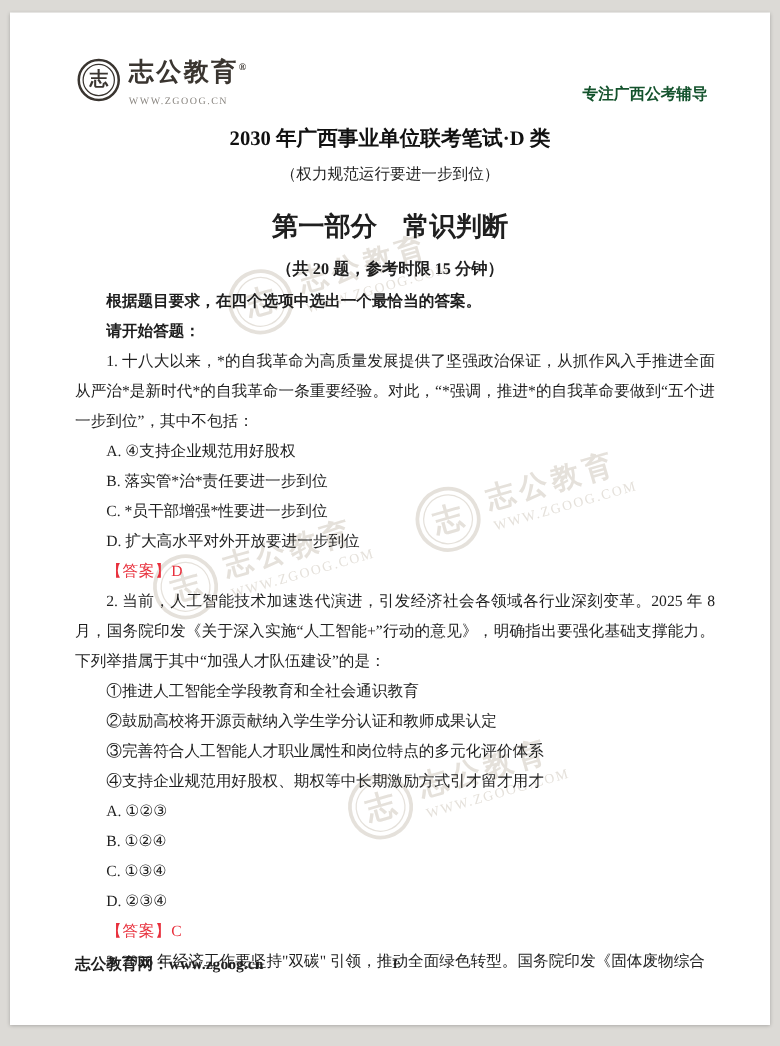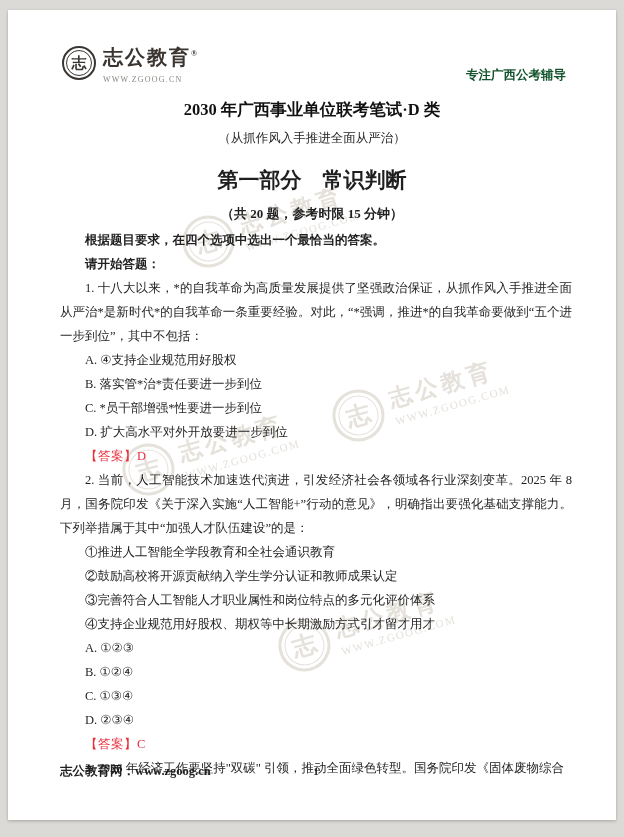--- a/index.html
+++ b/index.html
@@ -144,21 +144,21 @@
         </div>
         <div>
           <div class="brand-name"><span>志公教育</span><sup>®</sup></div>
           <div class="brand-site">WWW.ZGOOG.CN</div>
         </div>
       </div>
       <div class="tagline">专注广西公考辅导</div>
     </div>
 
     <div class="title">2030 年广西事业单位联考笔试·D 类</div>
-    <div class="subtitle">（从抓作风入手推进全面从严治）</div>
+    <div class="subtitle">（权力规范运行要进一步到位）</div>
     <div class="section">第一部分　常识判断</div>
     <div class="meta">（共 20 题，参考时限 15 分钟）</div>
 
     <div class="content">
       <p class="ind bold">根据题目要求，在四个选项中选出一个最恰当的答案。</p>
       <p class="ind bold">请开始答题：</p>
 
       <p class="ind just">1. 十八大以来，*的自我革命为高质量发展提供了坚强政治保证，从抓作风入手推进全面从严治*是新时代*的自我革命一条重要经验。对此，“*强调，推进*的自我革命要做到“五个进一步到位”，其中不包括：</p>
       <p class="opt">A. ④支持企业规范用好股权</p>
       <p class="opt">B. 落实管*治*责任要进一步到位</p>

